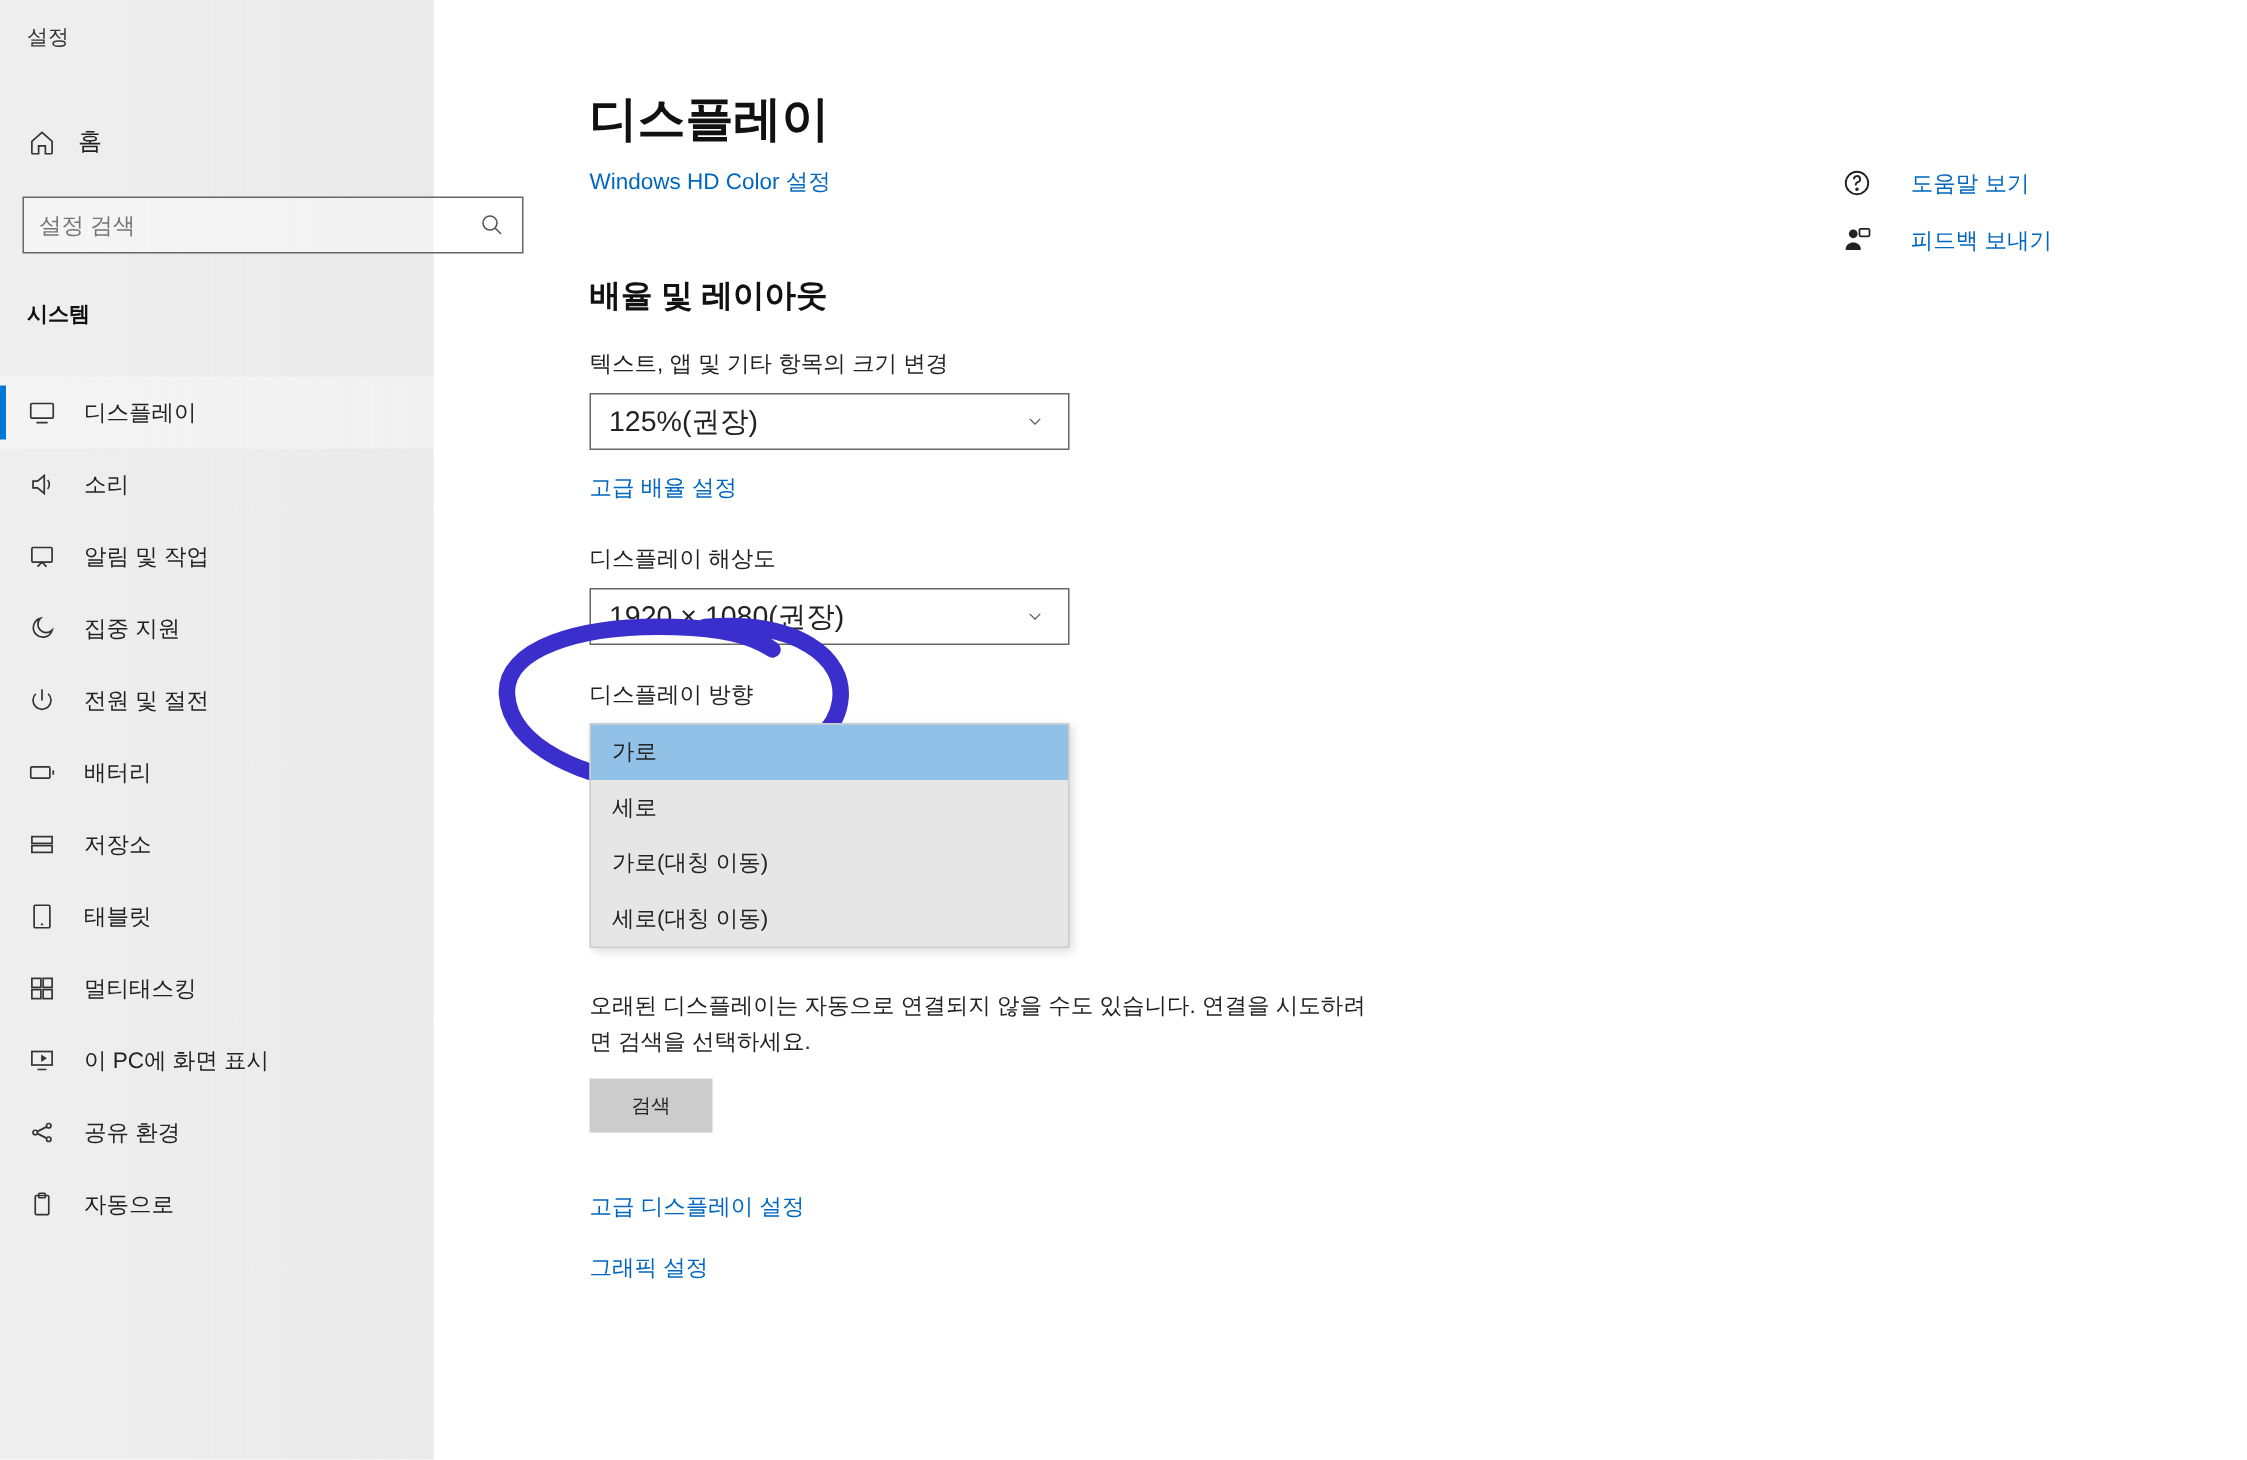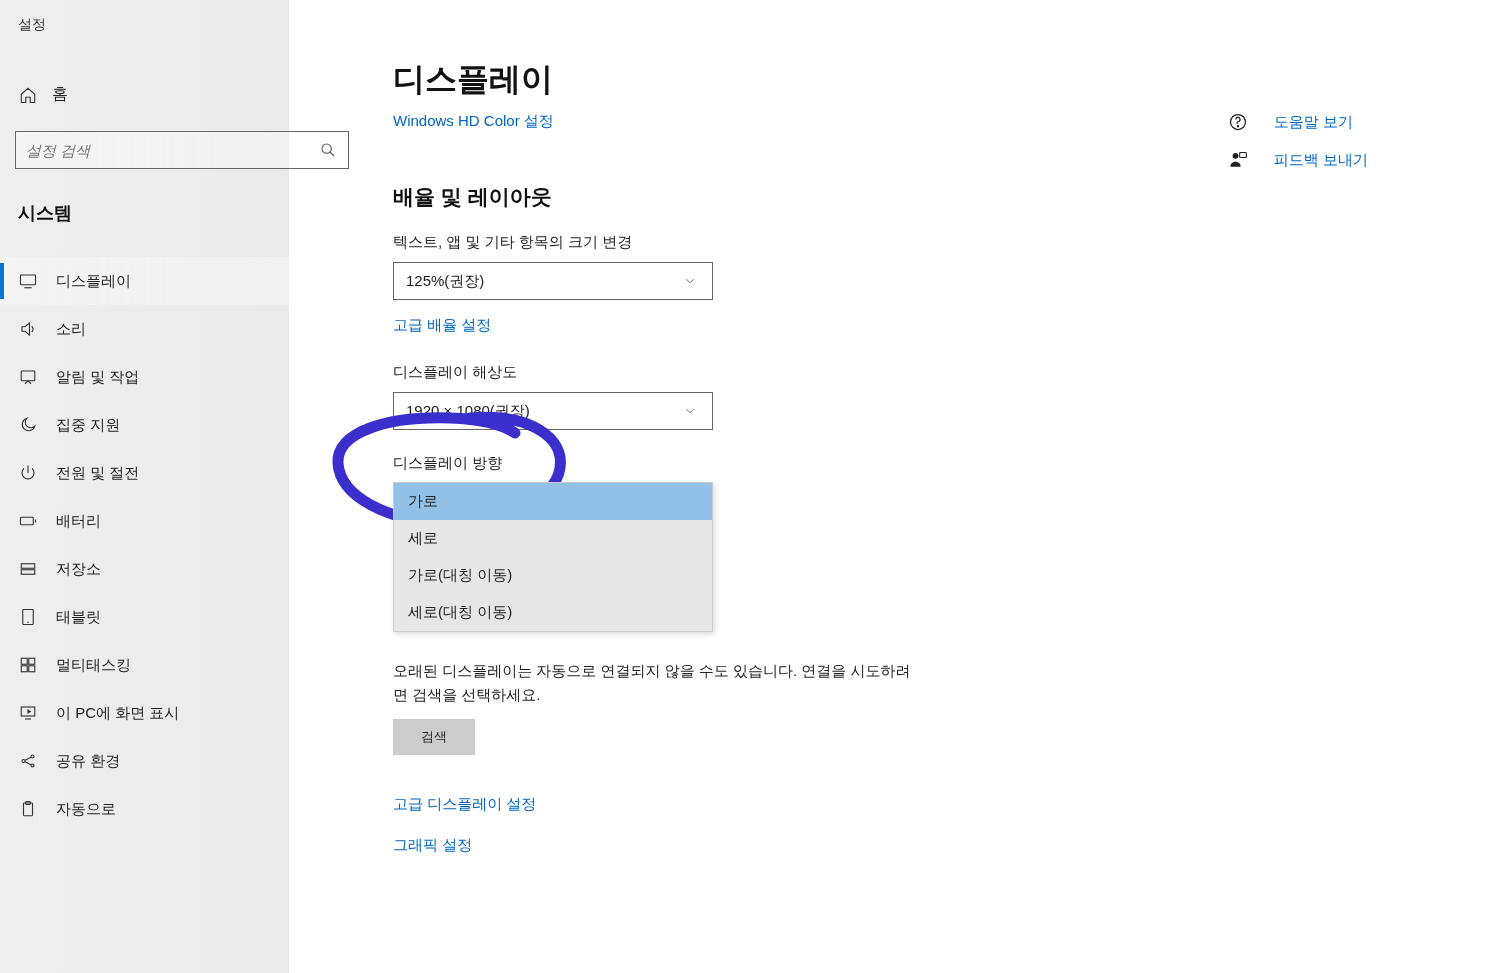--- a/index.html
+++ b/index.html
@@ -45,24 +45,23 @@
     align-items: center;
     padding: 0 10px;
   }
   .search-box input {
     flex: 1;
     border: none;
     background: transparent;
     font-size: 15px;
     color: #666;
     outline: none;
-    font-style: italic;
   }
   .category-label {
-    font-size: 18px;
+    font-size: 14px;
     font-weight: 600;
     color: #111;
     padding: 14px 18px;
   }
   .nav-list { margin-top: 18px; }
   .nav-item {
     display: flex;
     align-items: center;
     gap: 18px;
     padding: 14px 18px;
@@ -118,21 +117,21 @@
     margin-bottom: 10px;
   }
   .combo {
     width: 320px;
     height: 38px;
     border: 1px solid #666;
     display: flex;
     align-items: center;
     justify-content: space-between;
     padding: 12px 12px;
-    font-size: 15px;
+    font-size: 19px;
     color: #222;
     cursor: pointer;
     margin-bottom: 16px;
   }
   .field-block { margin-bottom: 24px; }
   .dropdown-panel {
     position: absolute;
     width: 320px;
     background: #e6e6e6;
     border: 1px solid #ccc;

